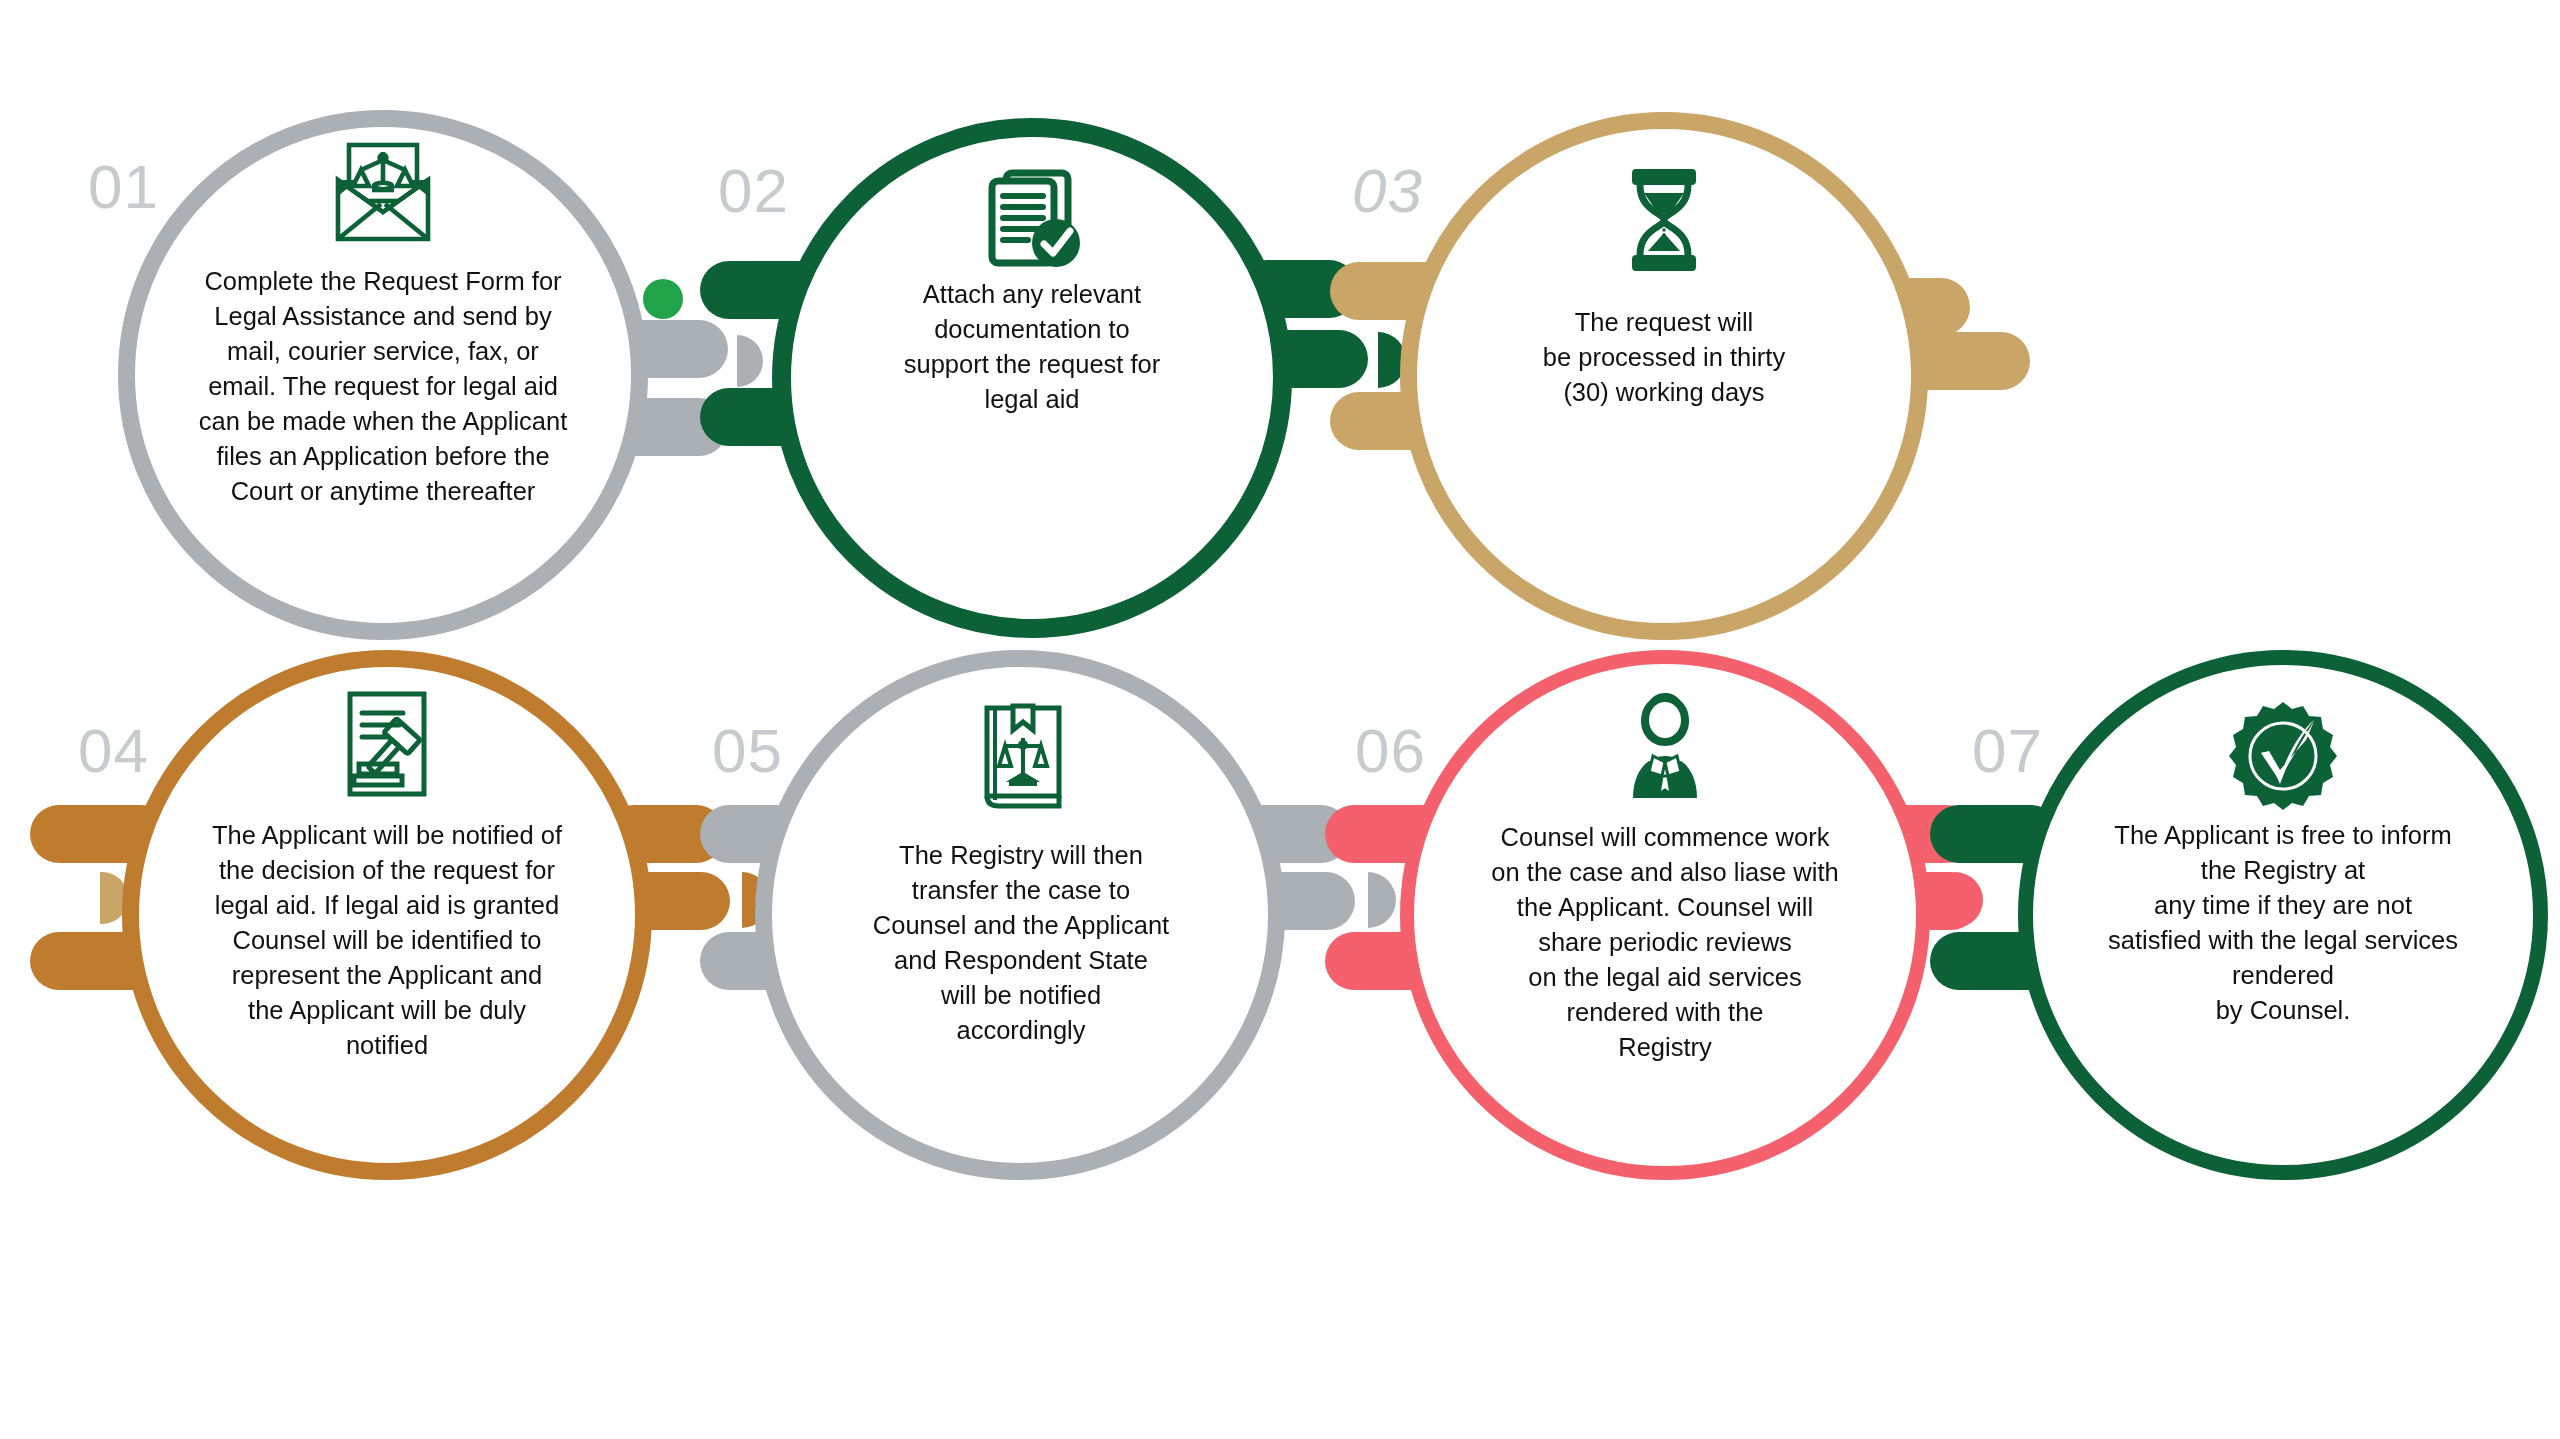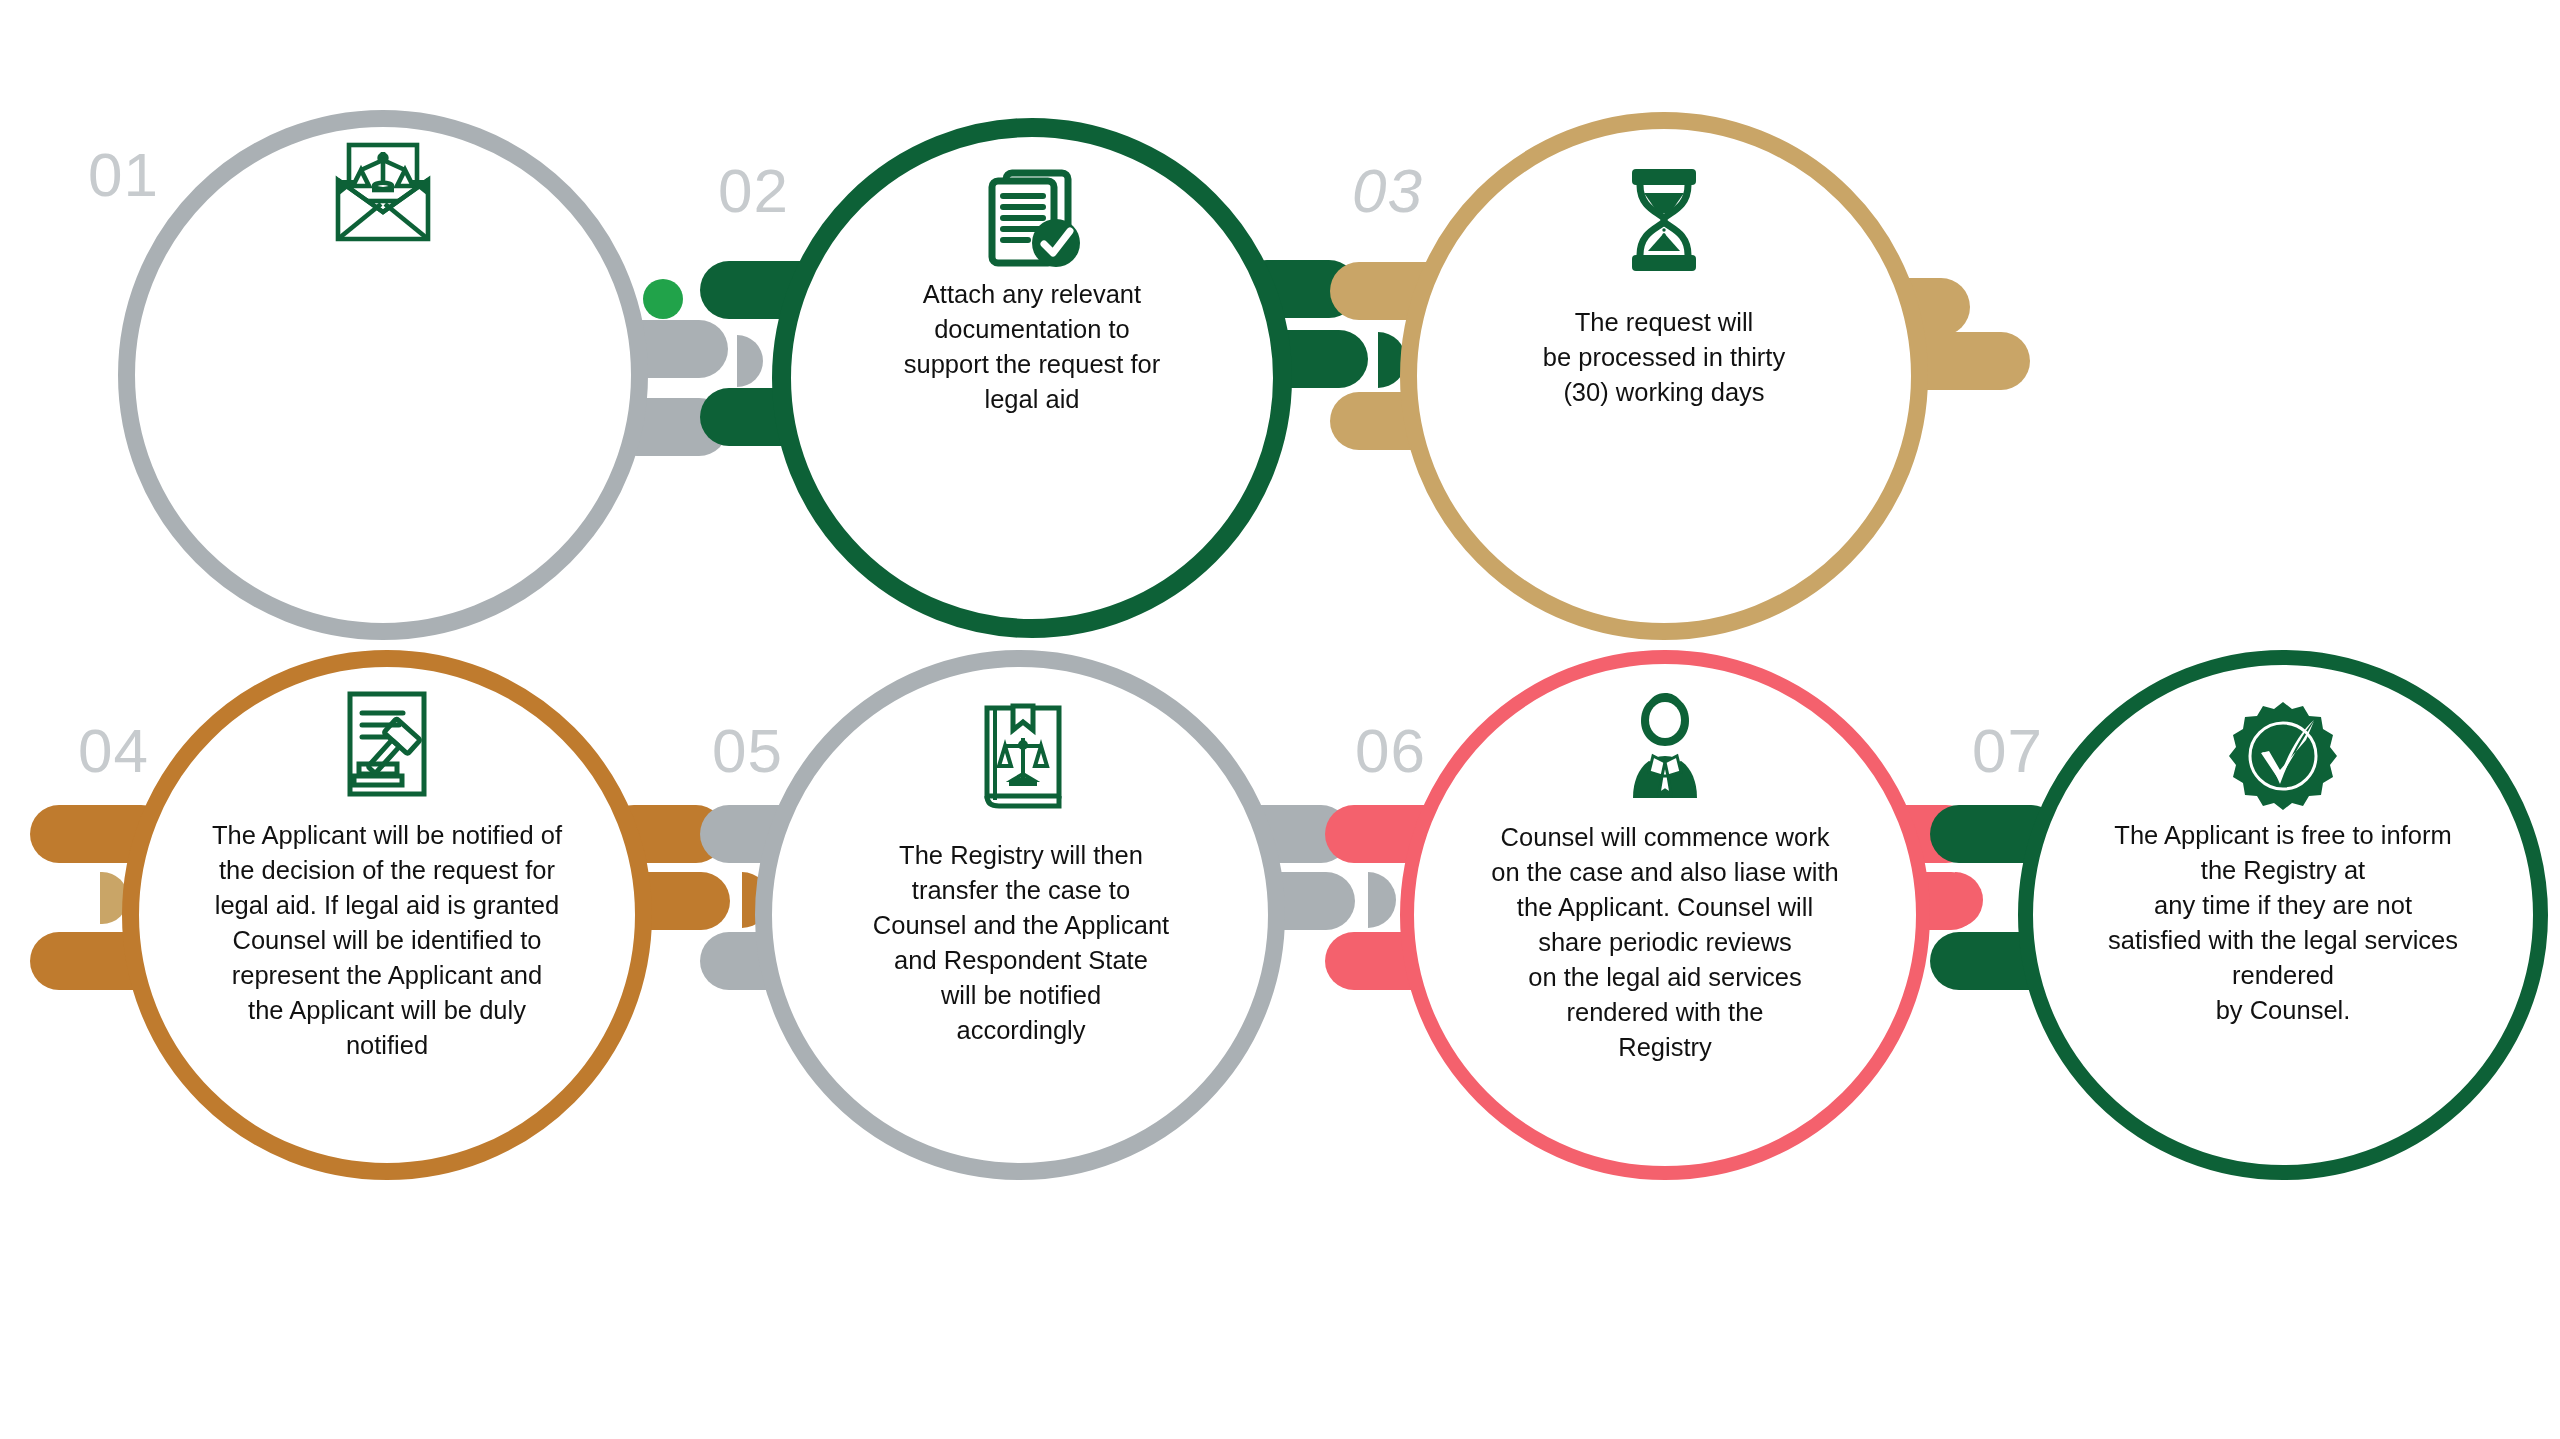--- a/index.html
+++ b/index.html
@@ -56,21 +56,21 @@
   <div class="bar" style="left:1325px;top:932px;width:130px;height:58px;background:#f4616d;"></div>
 
   <div class="bar" style="left:1855px;top:805px;width:120px;height:58px;background:#f4616d;"></div>
   <div class="bar" style="left:1855px;top:872px;width:125px;height:58px;background:#f4616d;"></div>
   <div class="halfL" style="left:1955px;top:872px;width:28px;height:56px;background:#f4616d;"></div>
   <div class="bar" style="left:1930px;top:805px;width:130px;height:58px;background:#0d6137;"></div>
   <div class="bar" style="left:1930px;top:932px;width:130px;height:58px;background:#0d6137;"></div>
 
   <div class="node">
     <div class="ring" style="left:118px;top:110px;width:530px;height:530px;border:17px solid #aab0b4;"></div>
-    <div class="num" style="left:88px;top:144px;">01</div>
+    <div class="num" style="left:88px;top:156px;">01</div>
     <div class="inner" style="left:150px;top:140px;width:466px;">
       <span class="icon">
         <svg width="110" height="104" viewBox="0 0 110 104">
           <g fill="none" stroke="#0d6137" stroke-width="4.6">
             <rect x="21" y="5" width="68" height="56"></rect>
             <path d="M55 12 L55 42"></path>
             <path d="M33 30 L55 20 L77 30"></path>
             <path d="M33 30 L25 46 L41 46 Z" fill="none"></path>
             <path d="M77 30 L69 46 L85 46 Z" fill="none"></path>
             <path d="M44 50 L66 50"></path>
@@ -78,20 +78,27 @@
             <circle cx="55" cy="18" r="3.4"></circle>
           </g>
           <path d="M10 40 L55 72 L100 40 L100 99 L10 99 Z" fill="#ffffff" stroke="#0d6137" stroke-width="4.6"></path>
           <path d="M10 40 L55 72 L100 40" fill="none" stroke="#0d6137" stroke-width="4.6"></path>
           <path d="M10 99 L53 64" stroke="#0d6137" stroke-width="4.6" fill="none"></path>
           <path d="M100 99 L57 64" stroke="#0d6137" stroke-width="4.6" fill="none"></path>
           <path d="M10 40 L30 40 L10 56 Z" fill="#0d6137"></path>
           <path d="M100 40 L80 40 L100 56 Z" fill="#0d6137"></path>
         </svg>
       </span>
+      <div class="txt" style="margin-top:16px;width:466px;">Complete the Request Form for
+Legal Assistance and send by
+mail, courier service, fax, or
+email. The request for legal aid
+can be made when the Applicant
+files an Application before the
+Court or anytime thereafter</div>
     </div>
   </div>
 
   <div class="node">
     <div class="ring" style="left:772px;top:118px;width:520px;height:520px;border:19px solid #0d6137;"></div>
     <div class="num" style="left:718px;top:160px;">02</div>
     <div class="inner" style="left:812px;top:165px;width:440px;">
       <span class="icon">
         <svg width="112" height="108" viewBox="0 0 112 108">
           <rect x="30" y="8" width="62" height="82" rx="6" fill="none" stroke="#0d6137" stroke-width="7"></rect>

